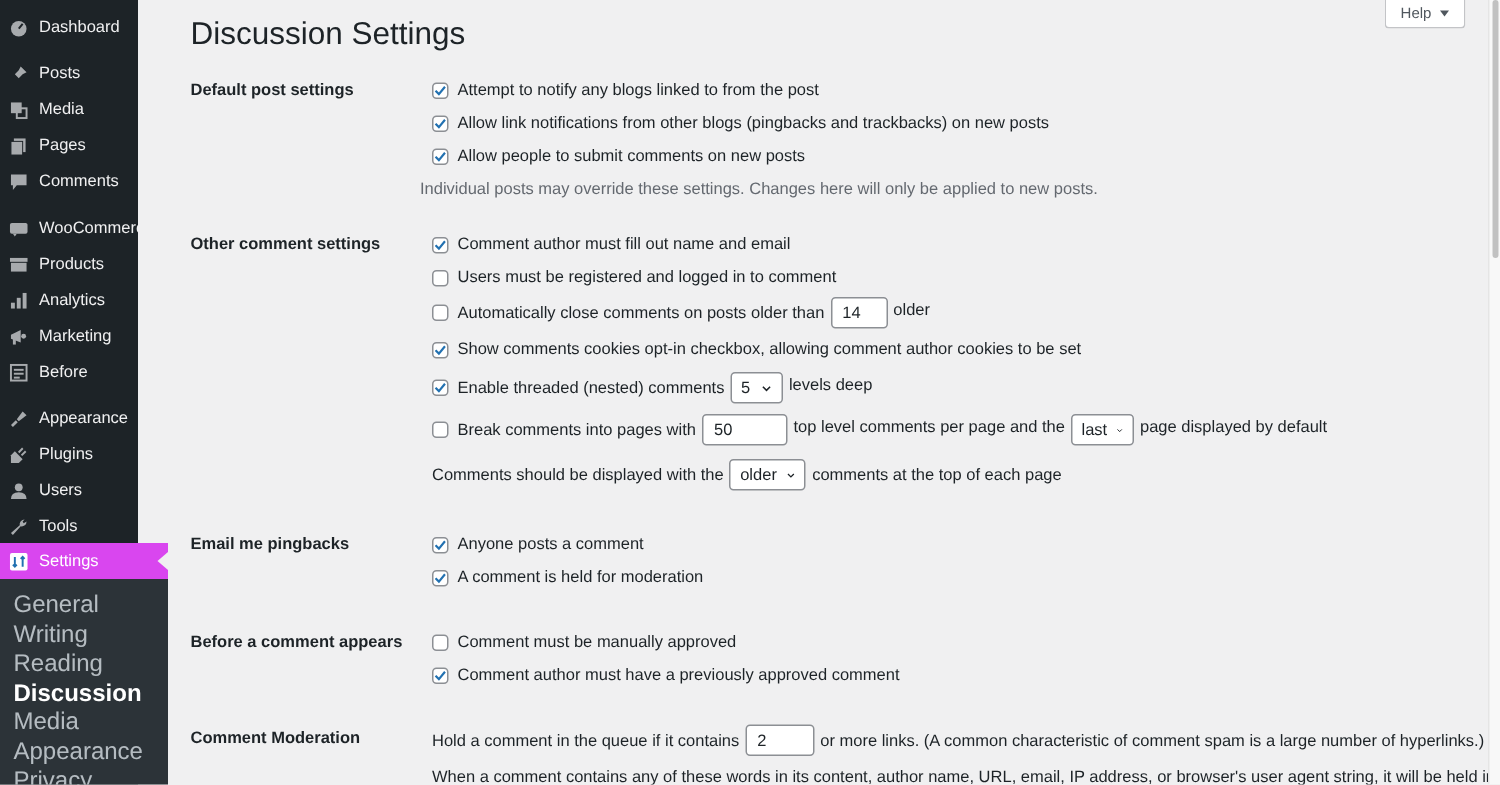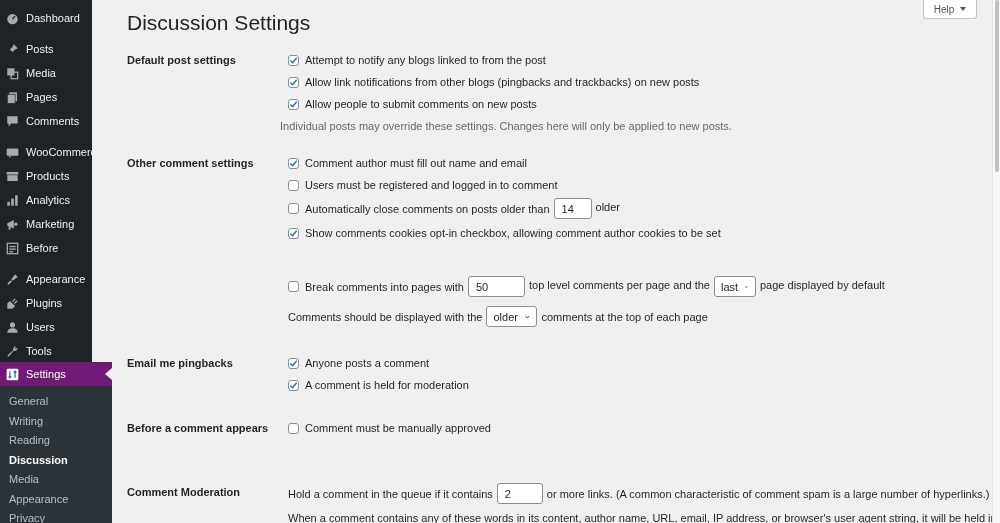--- a/index.html
+++ b/index.html
@@ -3,24 +3,24 @@
 <meta charset="utf-8">
 <style>
   * { box-sizing: border-box; margin: 0; padding: 0; }
   html, body { width: 1000px; height: 523px; overflow: hidden; }
   body { font-family: "Liberation Sans", sans-serif; font-size: 11px; color: #1d2327; background: #f0f0f1; position: relative; }
 
   
   #sidebar { position: absolute; left: 0; top: 0; width: 92px; height: 523px; background: #1d2327; }
   .menu-item { position: absolute; left: 0; width: 112px; height: 22px; display: flex; align-items: center; color: #f0f0f1; font-size: 11px; cursor: pointer; }
   .menu-item .icon { width: 13px; height: 13px; margin-left: 6px; margin-right: 7px; display: flex; align-items: center; justify-content: center; }
-  .menu-item.active { background: #701a75; color: #fff; height: 24px; }
+  .menu-item.active { background: #d946ef; color: #fff; height: 24px; }
   .menu-item.active::after { content: ""; position: absolute; right: 0; top: 6px; border-right: 7px solid #f0f0f1; border-top: 6px solid transparent; border-bottom: 6px solid transparent; }
   .submenu { position: absolute; left: 0; top: 386px; width: 112px; background: #2c3338; height: 140px; }
-  .sub-item { position: absolute; left: 9px; font-size: 11px; color: rgba(240,246,252,.7); cursor: pointer; }
+  .sub-item { position: absolute; left: 9px; font-size: 16px; color: rgba(240,246,252,.7); cursor: pointer; }
   .sub-item.current { color: #fff; font-weight: bold; }
 
   
   #main { position: absolute; left: 112px; top: 0; width: 880px; height: 523px; }
   .page-title { position: absolute; left: 15px; top: 11px; font-size: 21px; font-weight: 400; color: #1d2327; }
   .help-btn { position: absolute; left: 811px; top: 0; width: 54px; height: 19px; background: #fff; border: 1px solid #c3c4c7; border-top: none; border-radius: 0 0 3px 3px; font-size: 10px; color: #50575e; display: flex; align-items: center; justify-content: center; gap: 6px; cursor: pointer; }
   .help-btn .tri { width: 0; height: 0; border-left: 3px solid transparent; border-right: 3px solid transparent; border-top: 4px solid #50575e; }
 
   .section-label { position: absolute; left: 15px; font-weight: bold; font-size: 11px; color: #1d2327; }
   .row { position: absolute; left: 176px; display: flex; align-items: center; font-size: 11px; color: #1d2327; white-space: nowrap; }
@@ -242,20 +242,35 @@
     <span style="margin-top:-4px">older</span>
   </div>
   <div class="row" style="top:227px">
     <span class="cb checked">
         <svg width="9" height="9" viewBox="0 0 10 10">
           <path d="M1.5 5 L4 7.5 L8.5 2" stroke="#2271b1" stroke-width="1.6" fill="none"></path>
         </svg>
       </span>
     <span>Show comments cookies opt-in checkbox, allowing comment author cookies to be set</span>
   </div>
+  <div class="row" style="top:248px">
+    <span class="cb checked">
+        <svg width="9" height="9" viewBox="0 0 10 10">
+          <path d="M1.5 5 L4 7.5 L8.5 2" stroke="#2271b1" stroke-width="1.6" fill="none"></path>
+        </svg>
+      </span>
+    <span>Enable threaded (nested) comments</span>
+    <span class="sel" style="width:35px">
+      <span>5</span>
+      <svg class="chev" viewBox="0 0 10 10">
+          <path d="M2 3.5 L5 6.5 L8 3.5" stroke="#1d2327" stroke-width="1.3" fill="none"></path>
+        </svg>
+    </span>
+    <span style="margin-top:-4px">levels deep</span>
+  </div>
   <div class="row" style="top:276px">
     <span class="cb"></span>
     <span>Break comments into pages with</span>
     <span class="txt-input" style="width:57px">50</span>
     <span style="margin-top:-4px">top level comments per page and the</span>
     <span class="sel" style="width:42px">
       <span>last</span>
       <svg class="chev" viewBox="0 0 10 10">
           <path d="M2 3.5 L5 6.5 L8 3.5" stroke="#1d2327" stroke-width="1.3" fill="none"></path>
         </svg>
@@ -289,20 +304,28 @@
         </svg>
       </span>
     <span>A comment is held for moderation</span>
   </div>
 
   <div class="section-label" style="top:422px">Before a comment appears</div>
   <div class="row" style="top:422px">
     <span class="cb"></span>
     <span>Comment must be manually approved</span>
   </div>
+  <div class="row" style="top:444px">
+    <span class="cb checked">
+        <svg width="9" height="9" viewBox="0 0 10 10">
+          <path d="M1.5 5 L4 7.5 L8.5 2" stroke="#2271b1" stroke-width="1.6" fill="none"></path>
+        </svg>
+      </span>
+    <span>Comment author must have a previously approved comment</span>
+  </div>
 
   <div class="section-label" style="top:486px">Comment Moderation</div>
   <div class="row" style="top:483px">
     <span>Hold a comment in the queue if it contains</span>
     <span class="txt-input" style="width:46px">2</span>
     <span>or more links. (A common characteristic of comment spam is a large number of hyperlinks.)</span>
   </div>
   <div class="row" style="top:512px">When a comment contains any of these words in its content, author name, URL, email, IP address, or browser's user agent string, it will be held in the</div>
 </div>
 

